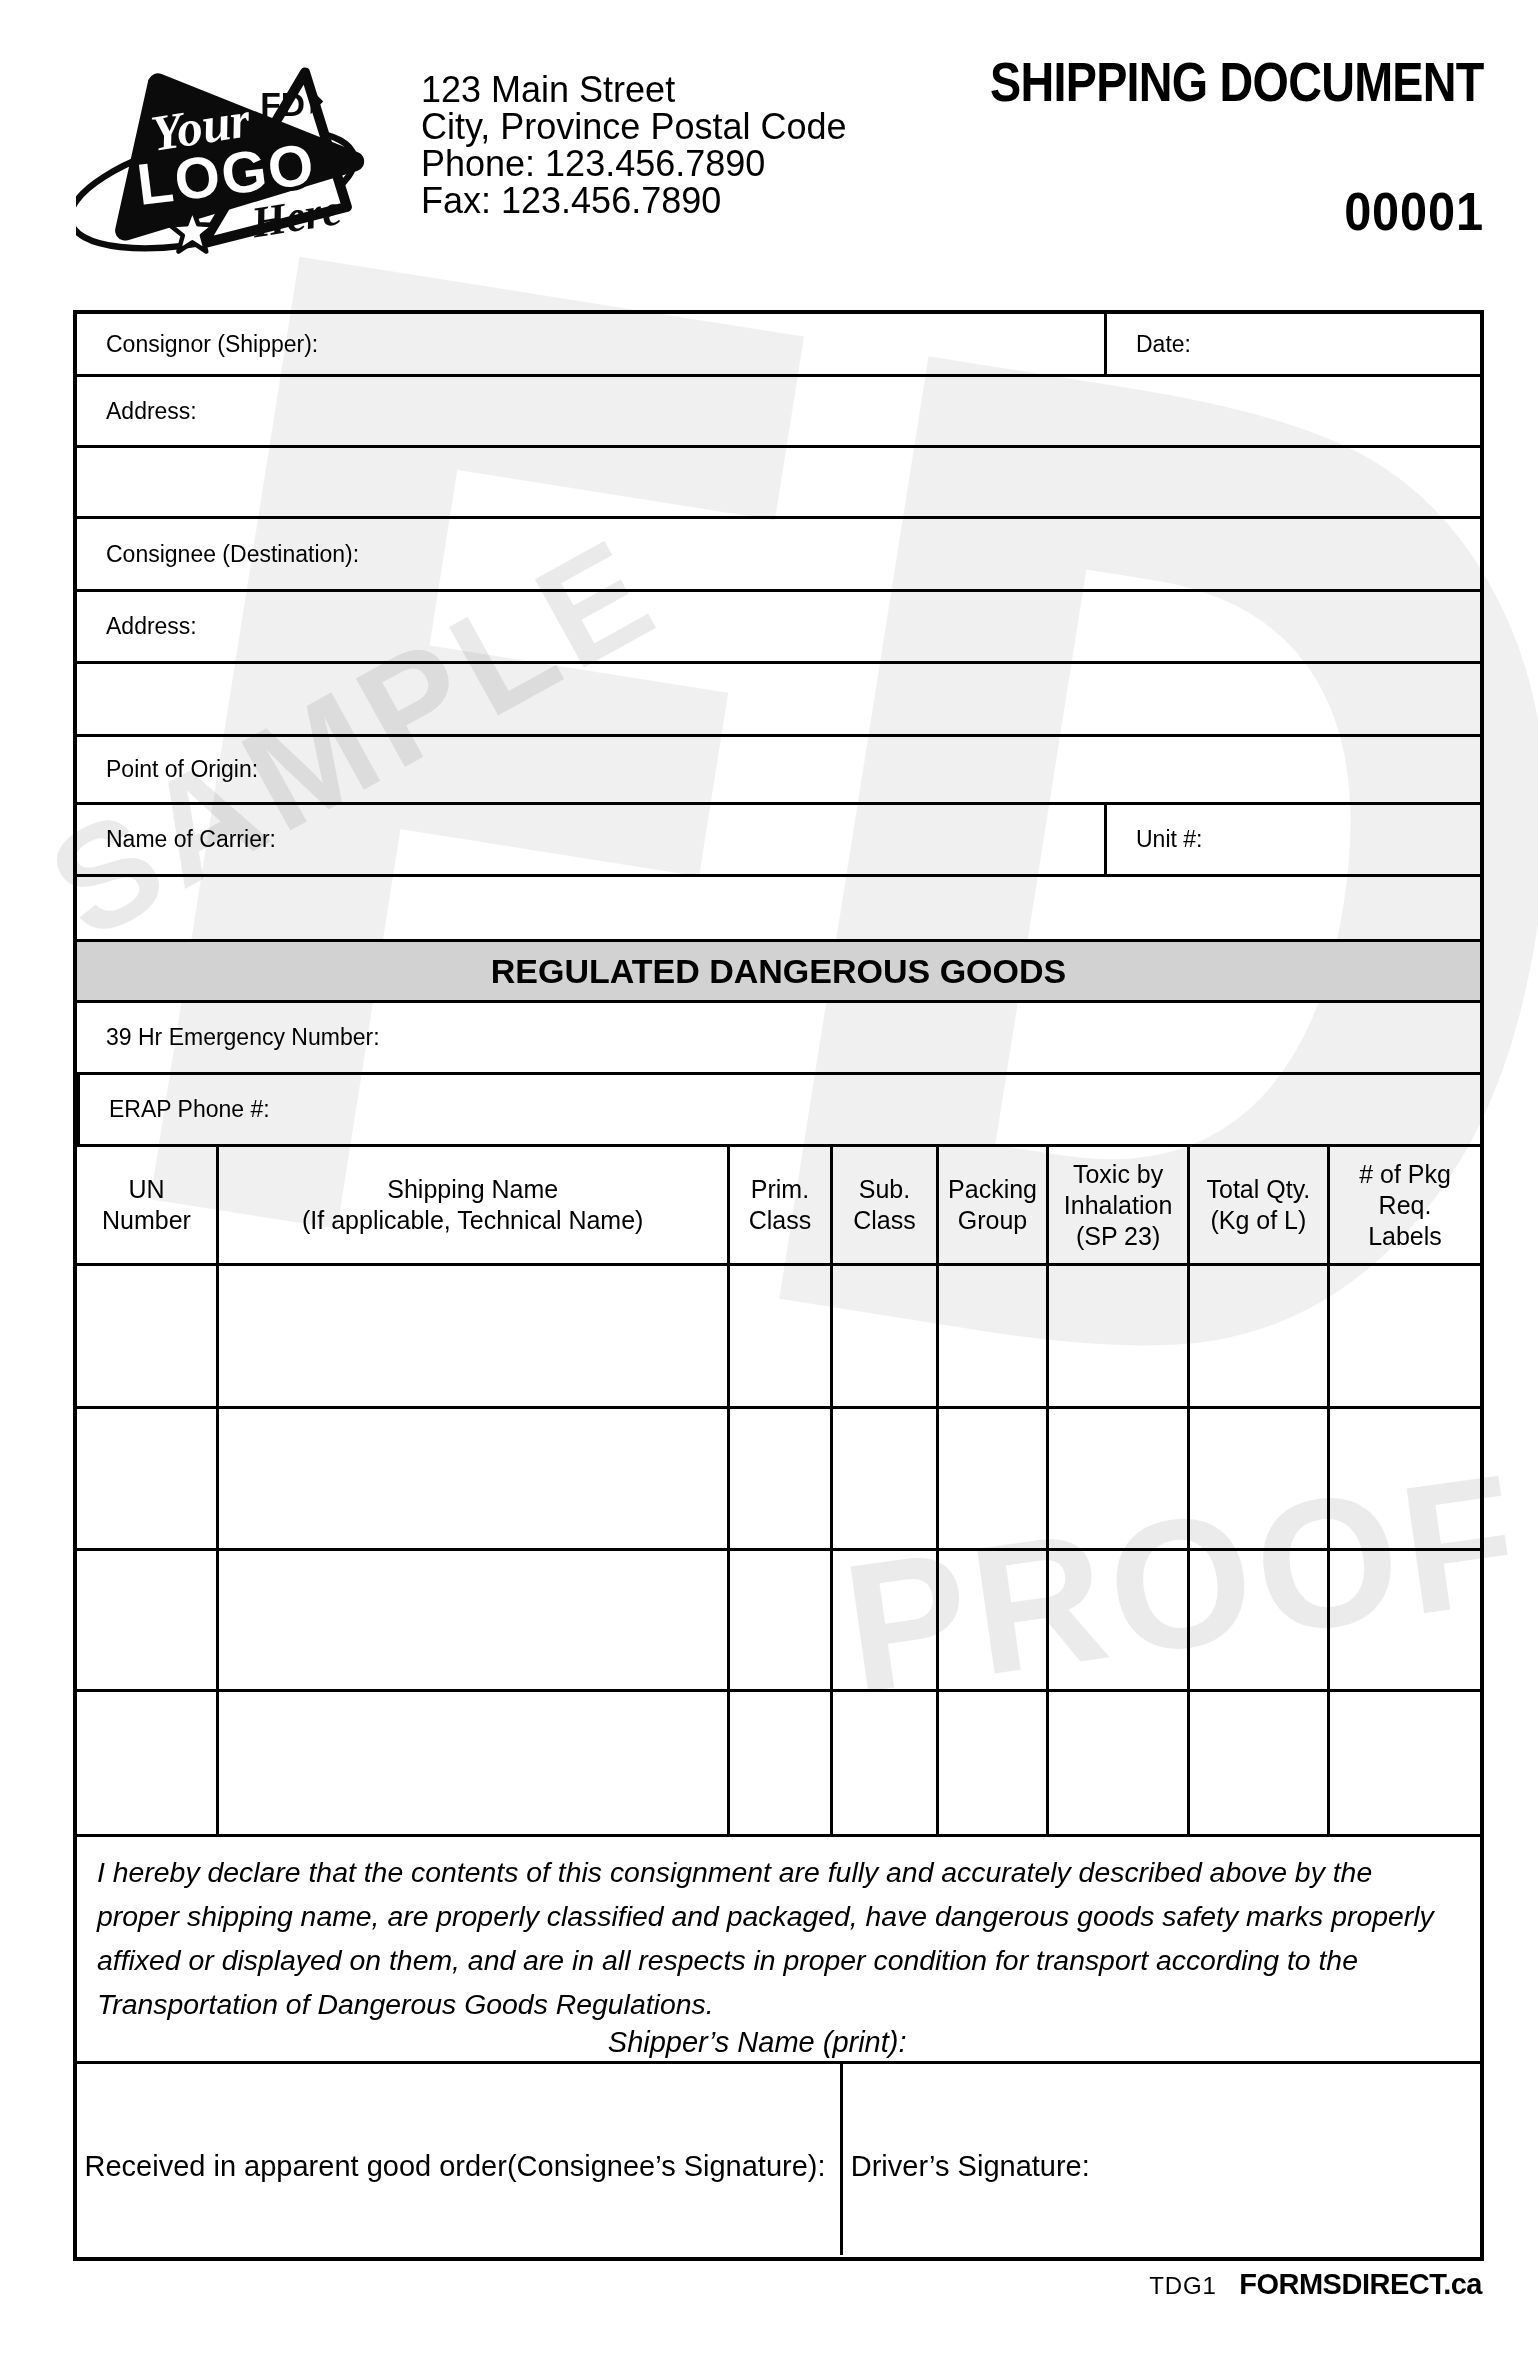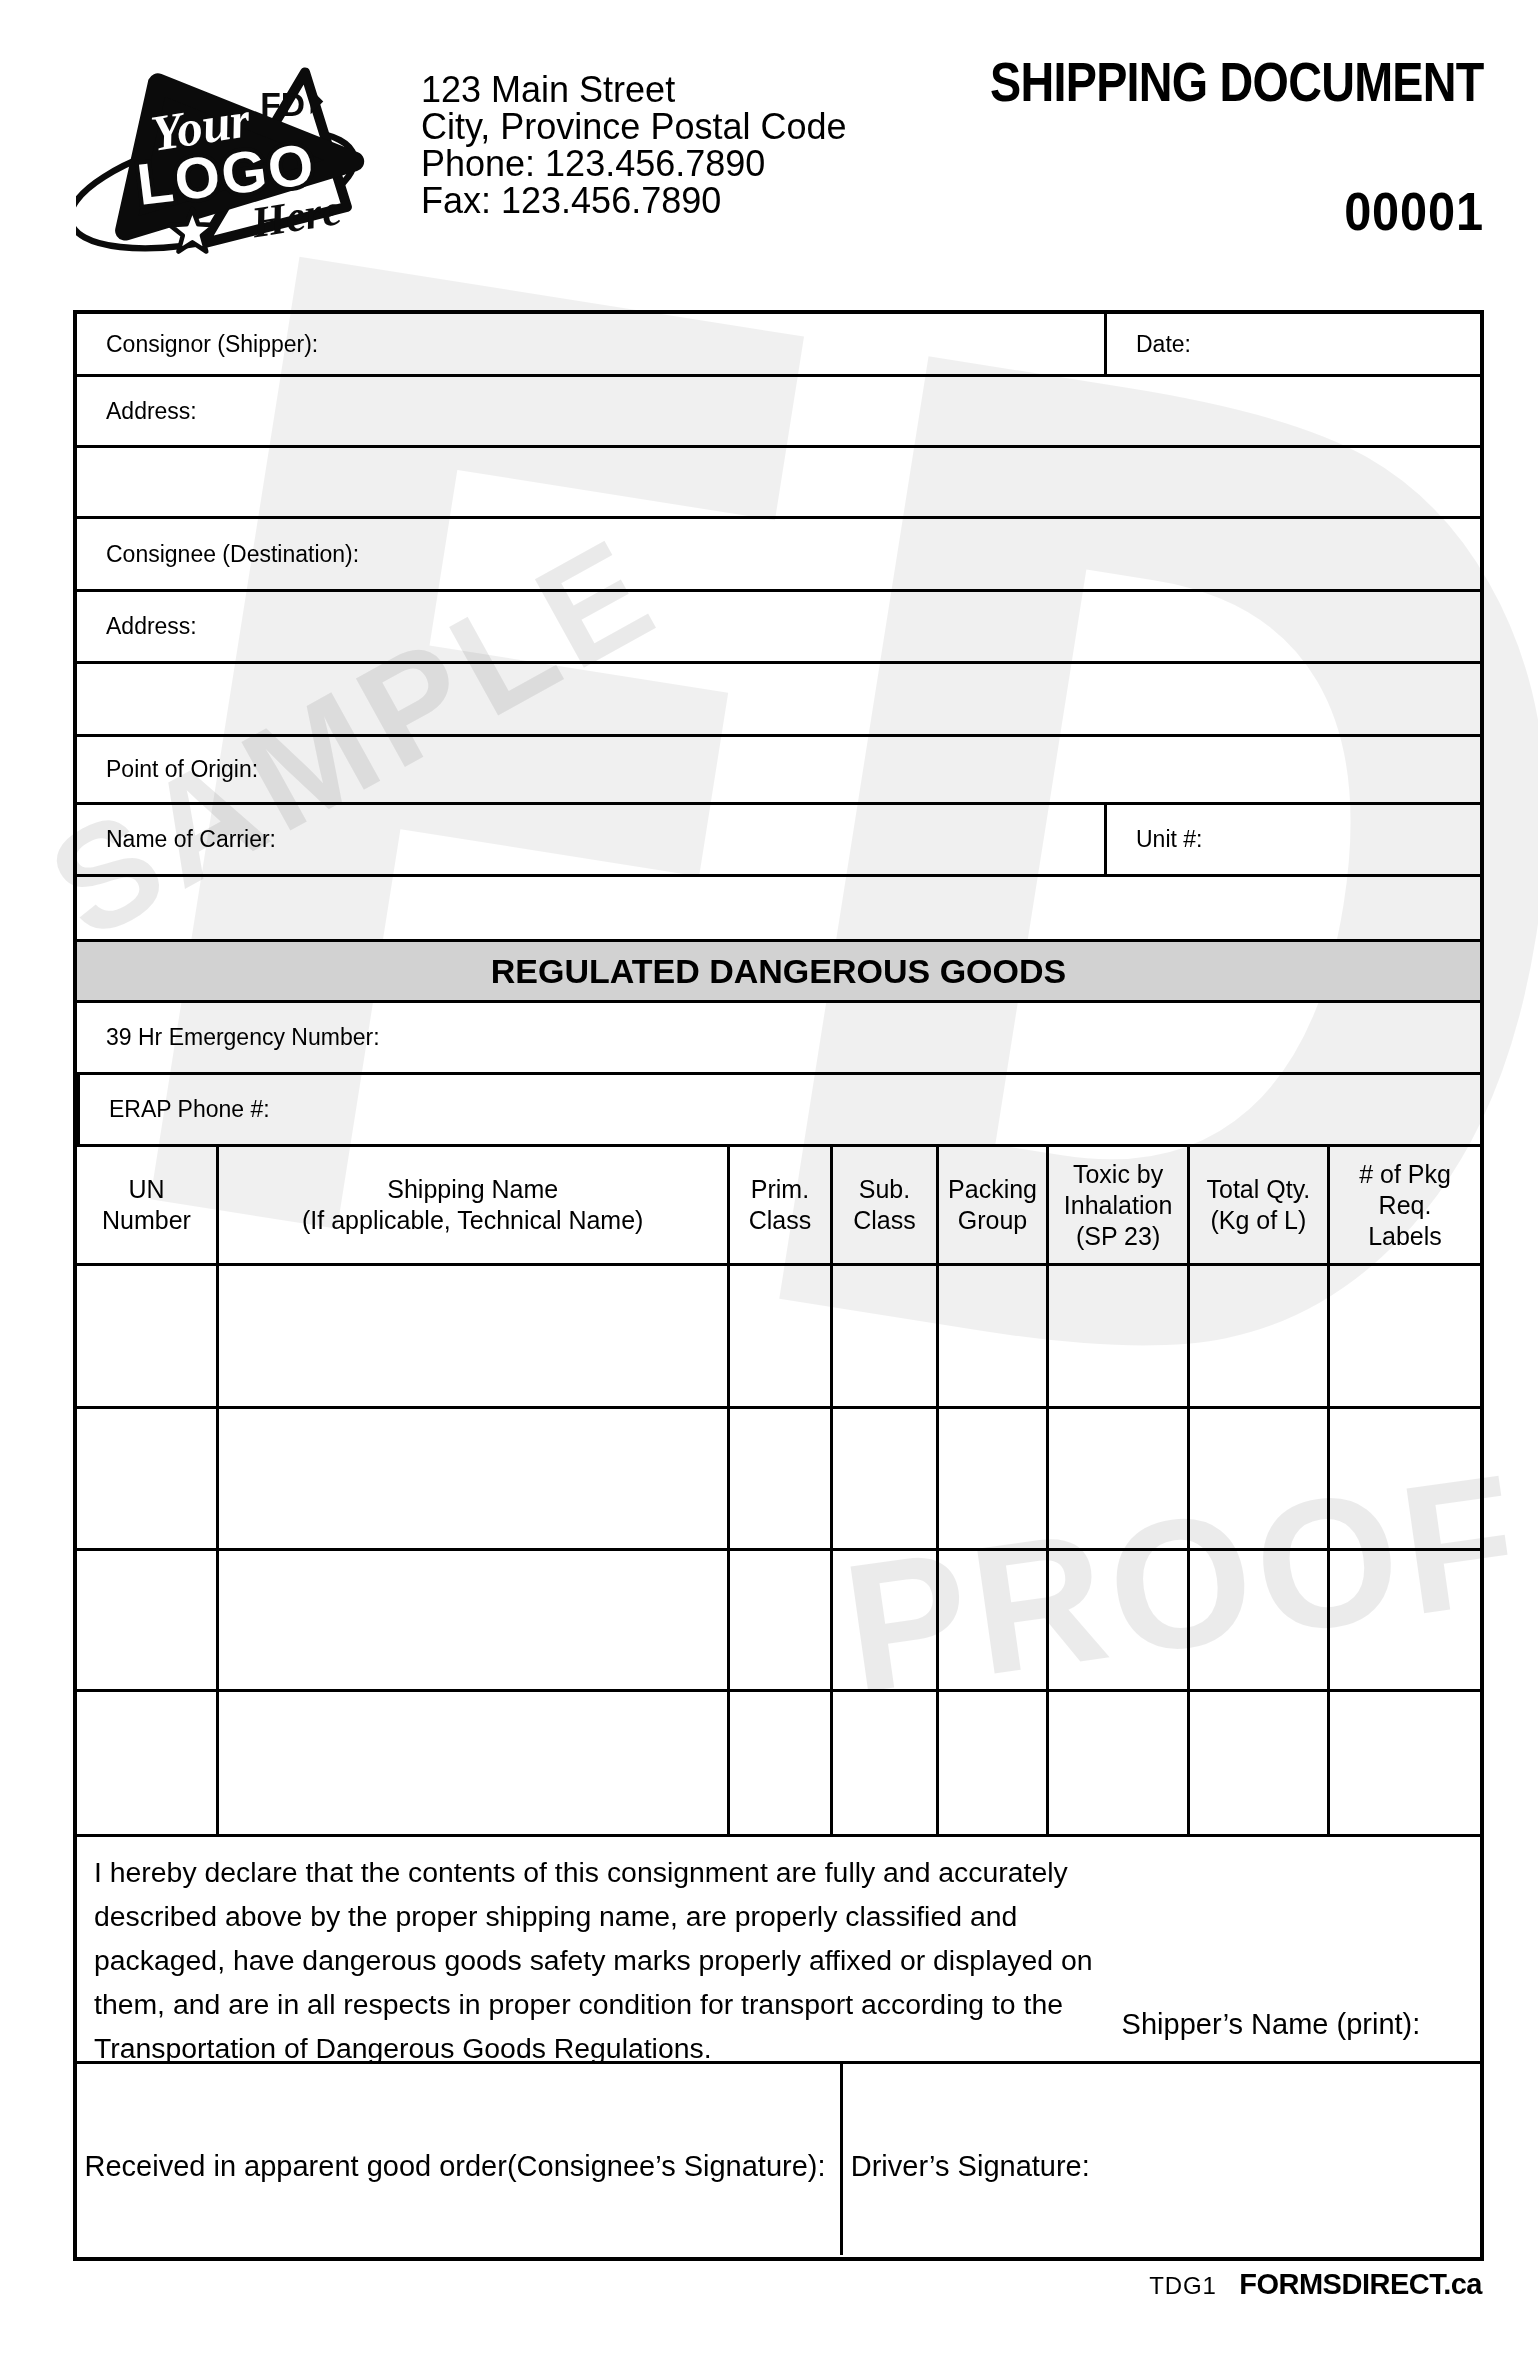--- a/index.html
+++ b/index.html
@@ -23,21 +23,21 @@
   .row:last-child{border-bottom:none;}
   .cell{display:flex;align-items:center;box-sizing:border-box;padding-left:29px;font-size:23px;}
   .cell.vsep{border-left:3.7px solid #000;}
   .sec-head{align-items:center;justify-content:center;font-weight:bold;font-size:34px;background:#d2d2d2;}
   
   .thead .tcell{display:flex;flex-direction:column;justify-content:center;align-items:center;text-align:center;font-size:25px;line-height:31px;box-sizing:border-box;padding:3.7px 1.9px;}
   .tcell{box-sizing:border-box;}
   .tcell + .tcell{border-left:3.7px solid #000;}
   .c0{width:9.9%;}.c1{width:36.4%;}.c2{width:7.4%;}.c3{width:7.5%;}.c4{width:7.9%;}.c5{width:10.0%;}.c6{width:10.0%;}.c7{width:10.9%;}
   
-  .decl{flex-direction:row;align-items:flex-start;padding:13px 28px 11.2px 17px;}
+  .decl{flex-direction:column;align-items:center;padding:13px 28px 11.2px 17px;font-style:italic;}
   .decl-text{font-size:28.4px;line-height:44px;max-width:1352px;}
   .shipper-line{margin-top:auto;display:flex;align-items:flex-end;padding-bottom:9.3px;}
   .shipper-line .lbl{font-size:29px;white-space:nowrap;}
   .sig-rule{flex:1 1 auto;border-bottom:3.7px solid #000;margin:0 20.5px 5.6px 11.2px;height:0.9px;}
   
   .sig-cell{flex-direction:row;justify-content:flex-start;align-items:center;padding:13px 7.5px 0 7.5px;text-align:center;font-size:29px;line-height:41px;}
   
   .footer{position:absolute;right:56px;top:2268px;z-index:2;display:flex;align-items:baseline;gap:22.4px;}
   .footer-code{font-size:24px;letter-spacing:0.9px;}
   .footer-brand{font-size:29px;font-weight:bold;letter-spacing:-0.5px;}

